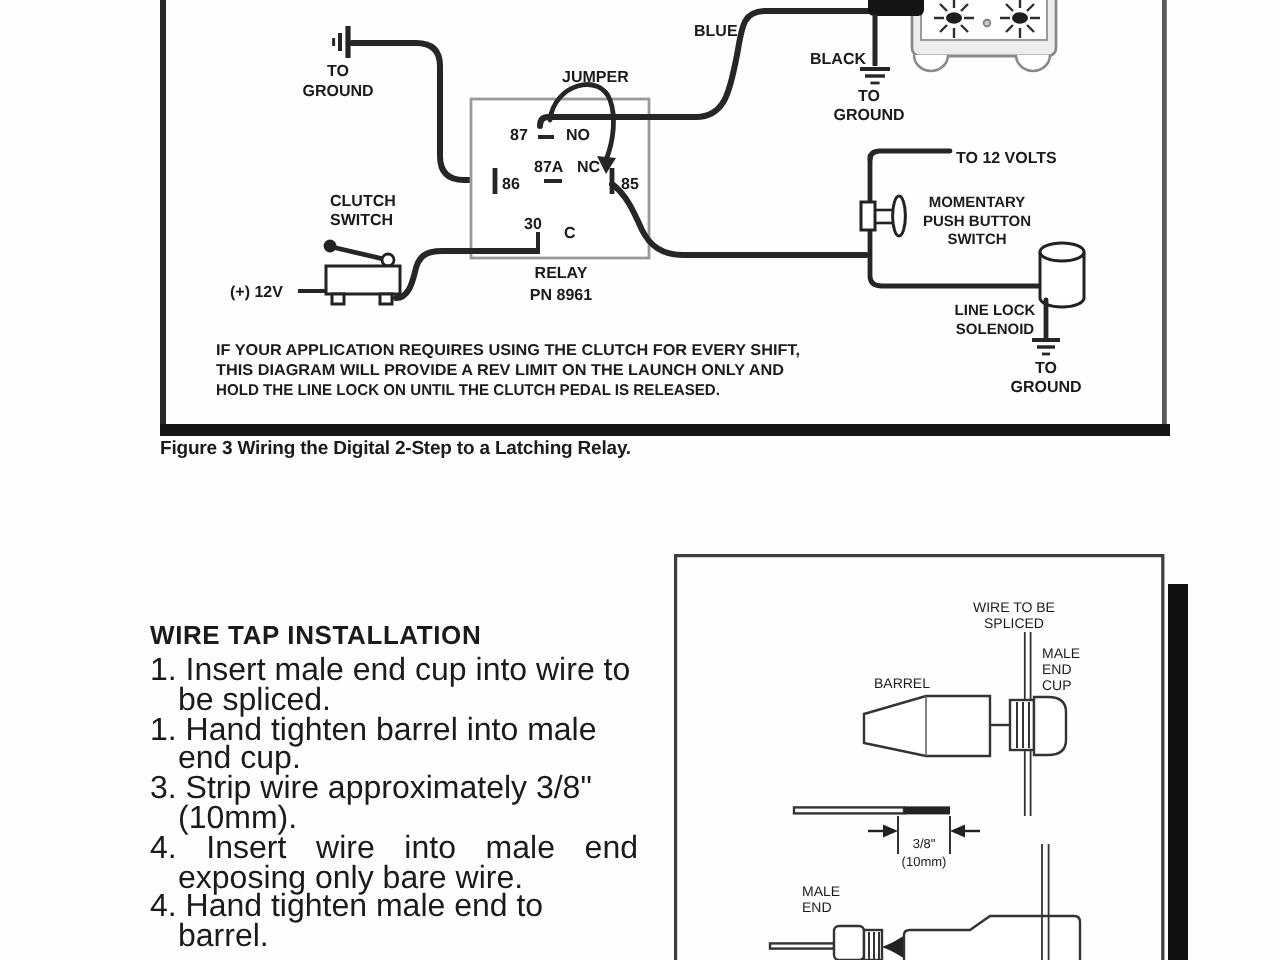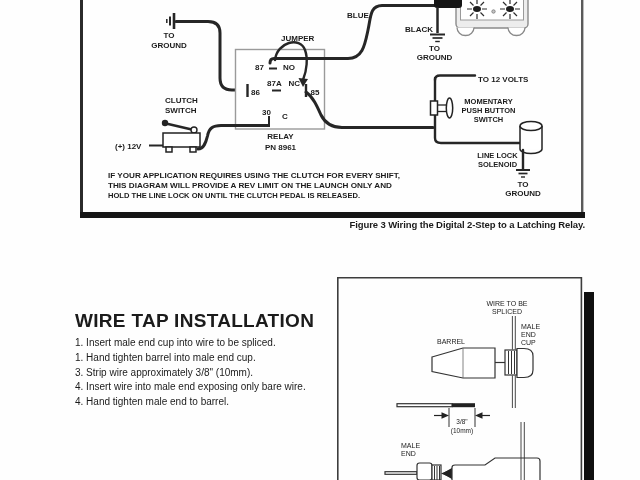--- a/index.html
+++ b/index.html
@@ -1,25 +1,25 @@
 <!DOCTYPE html>
 <html><head>
 <meta charset="utf-8">
 <style>
   html,body{margin:0;padding:0;background:#ffffff;width:640px;height:480px;overflow:hidden;}
   .page{position:absolute;left:0;top:0;width:640px;height:480px;background:#fefefe;
         font-family:"Liberation Sans",sans-serif;color:#1b1b1b;}
   .abs{position:absolute;}
   
-  .caption{left:80px;top:219px;width:505px;text-align:right;
+  .caption{left:80px;top:219px;width:505px;text-align:left;
            font-size:9.5px;font-weight:bold;letter-spacing:-0.1px;}
   
   .wiretap{left:75px;top:310px;width:244px;}
-  .wt-title{font-size:19px;font-weight:bold;letter-spacing:0.3px;margin:0 0 4px 0;}
-  .step{font-size:10px;line-height:14.8px;padding-left:14px;text-indent:-14px;}
+  .wt-title{font-size:13px;font-weight:bold;letter-spacing:0.3px;margin:0 0 4px 0;}
+  .step{font-size:16px;line-height:14.8px;padding-left:14px;text-indent:-14px;}
   .step.just{text-align:justify;}
   
   .scanbar{left:584px;top:292px;width:9.5px;height:188px;background:#101010;}
   
   text{fill:#1b1b1b;font-family:"Liberation Sans",sans-serif;}
   .t8{font-size:8px;font-weight:bold;}
   .t75{font-size:7.5px;font-weight:bold;}
   .tw{font-size:7.8px;font-weight:bold;}
   .t7{font-size:7px;}
   .t65{font-size:6.5px;}

